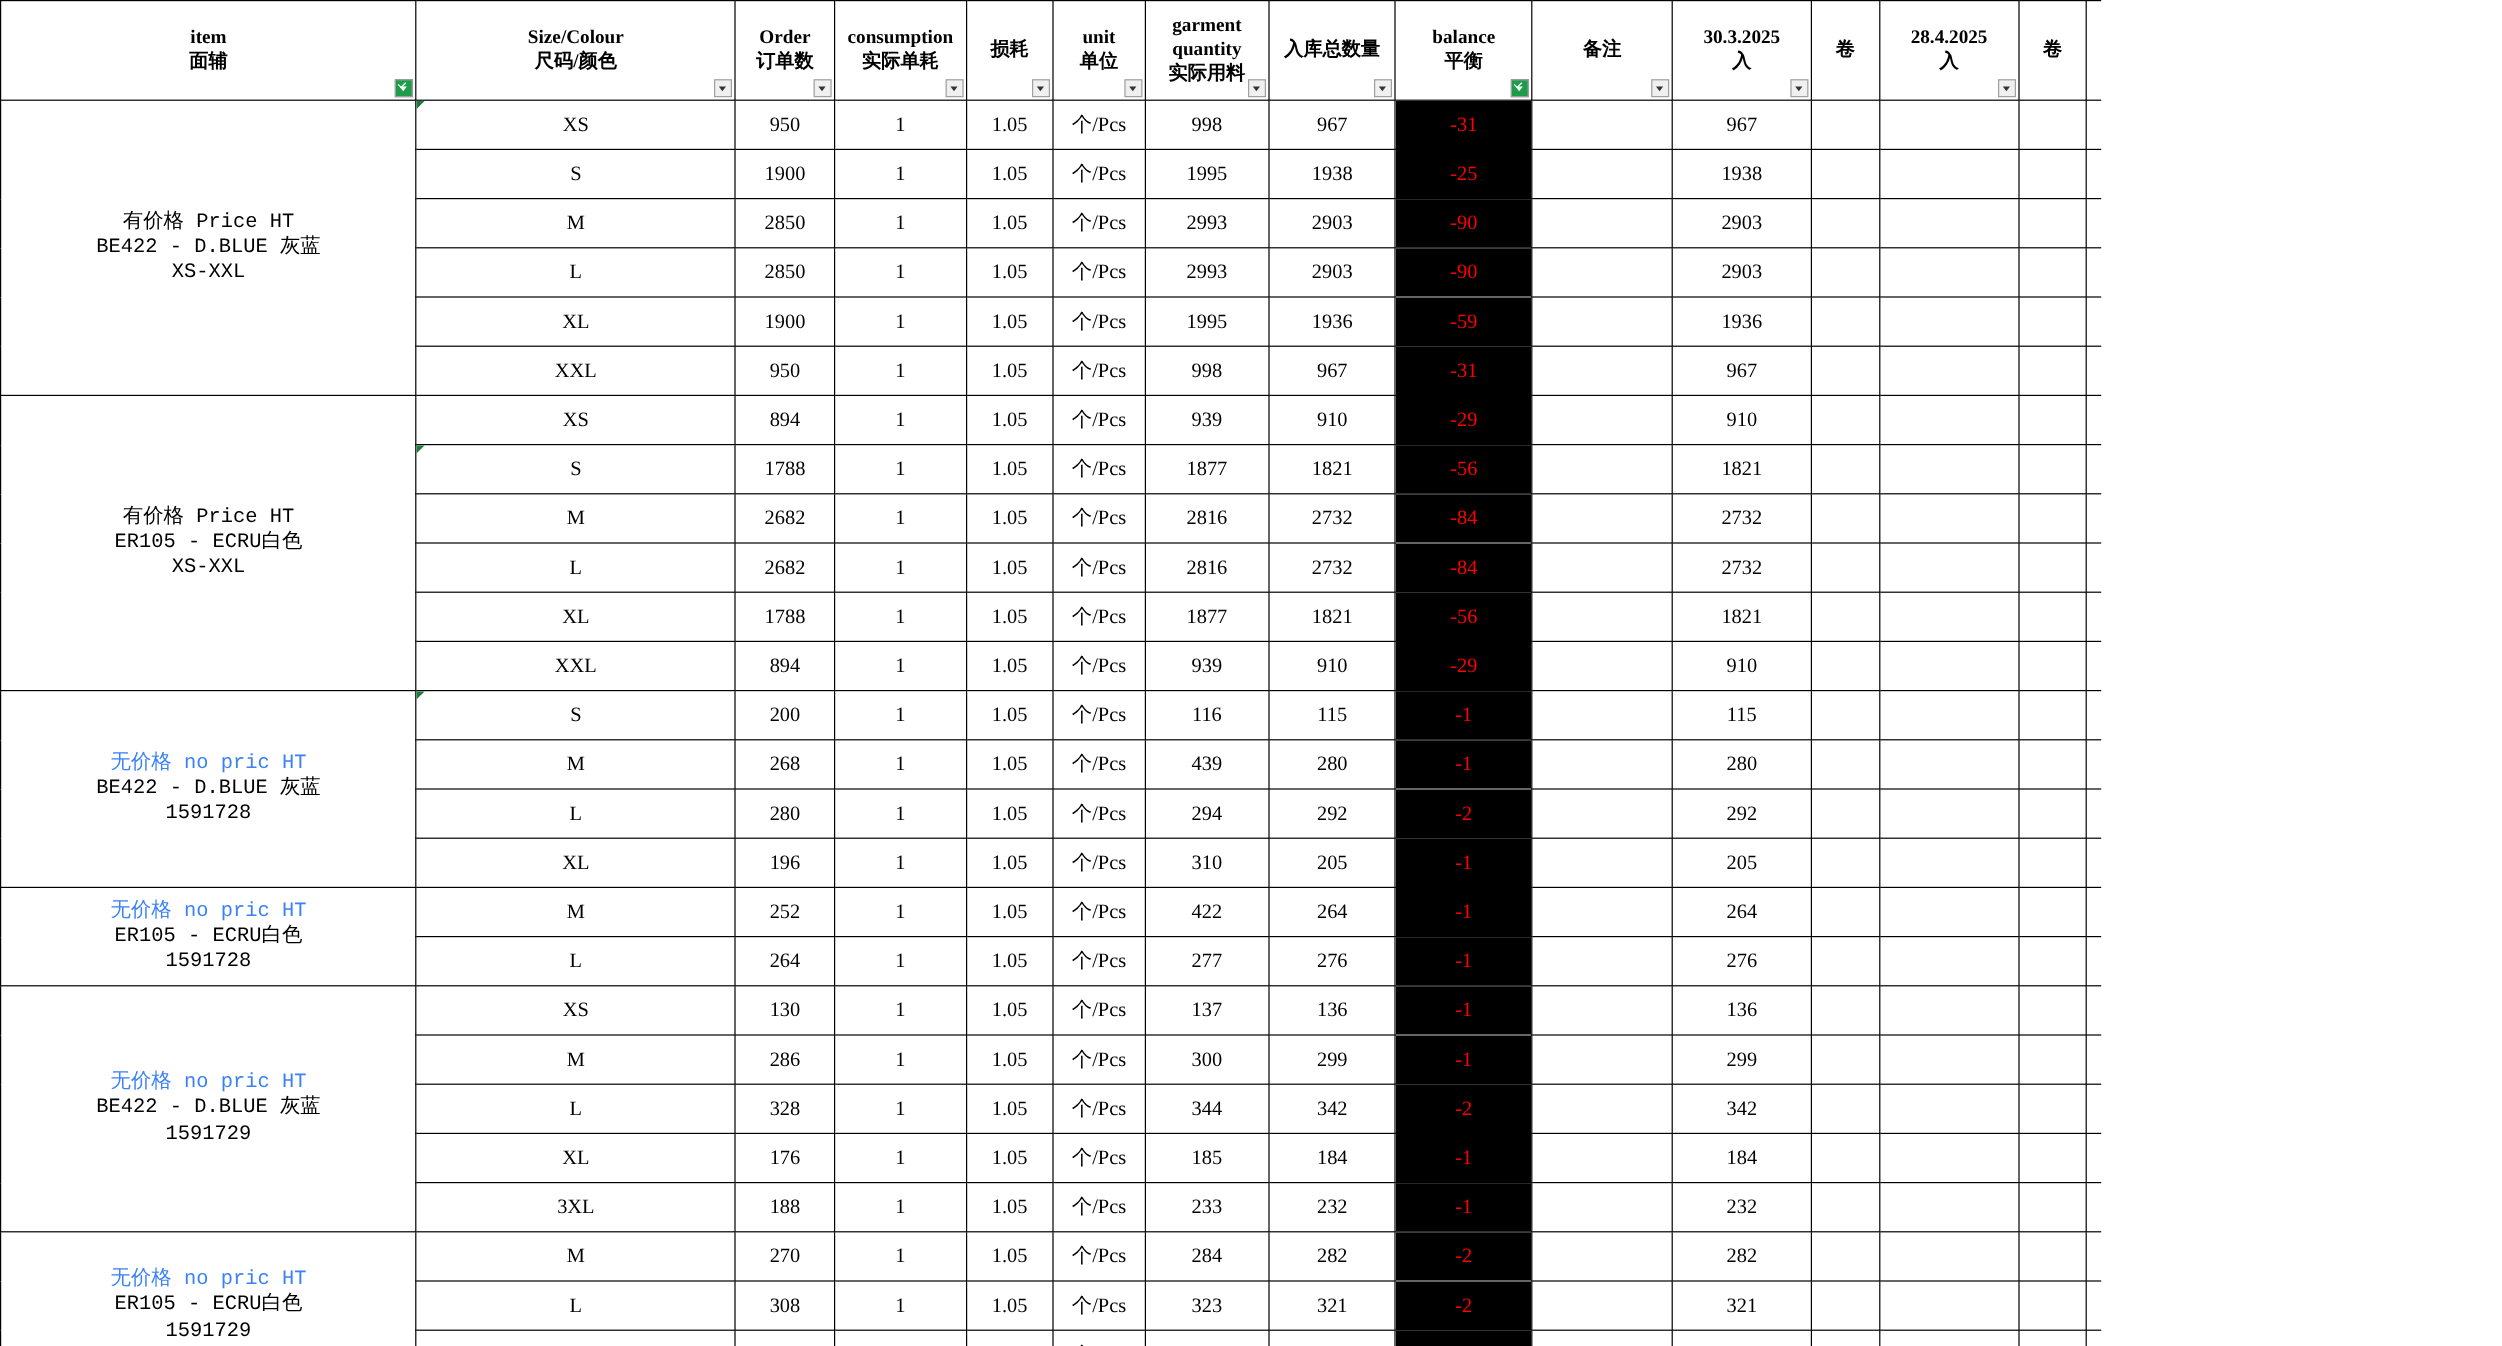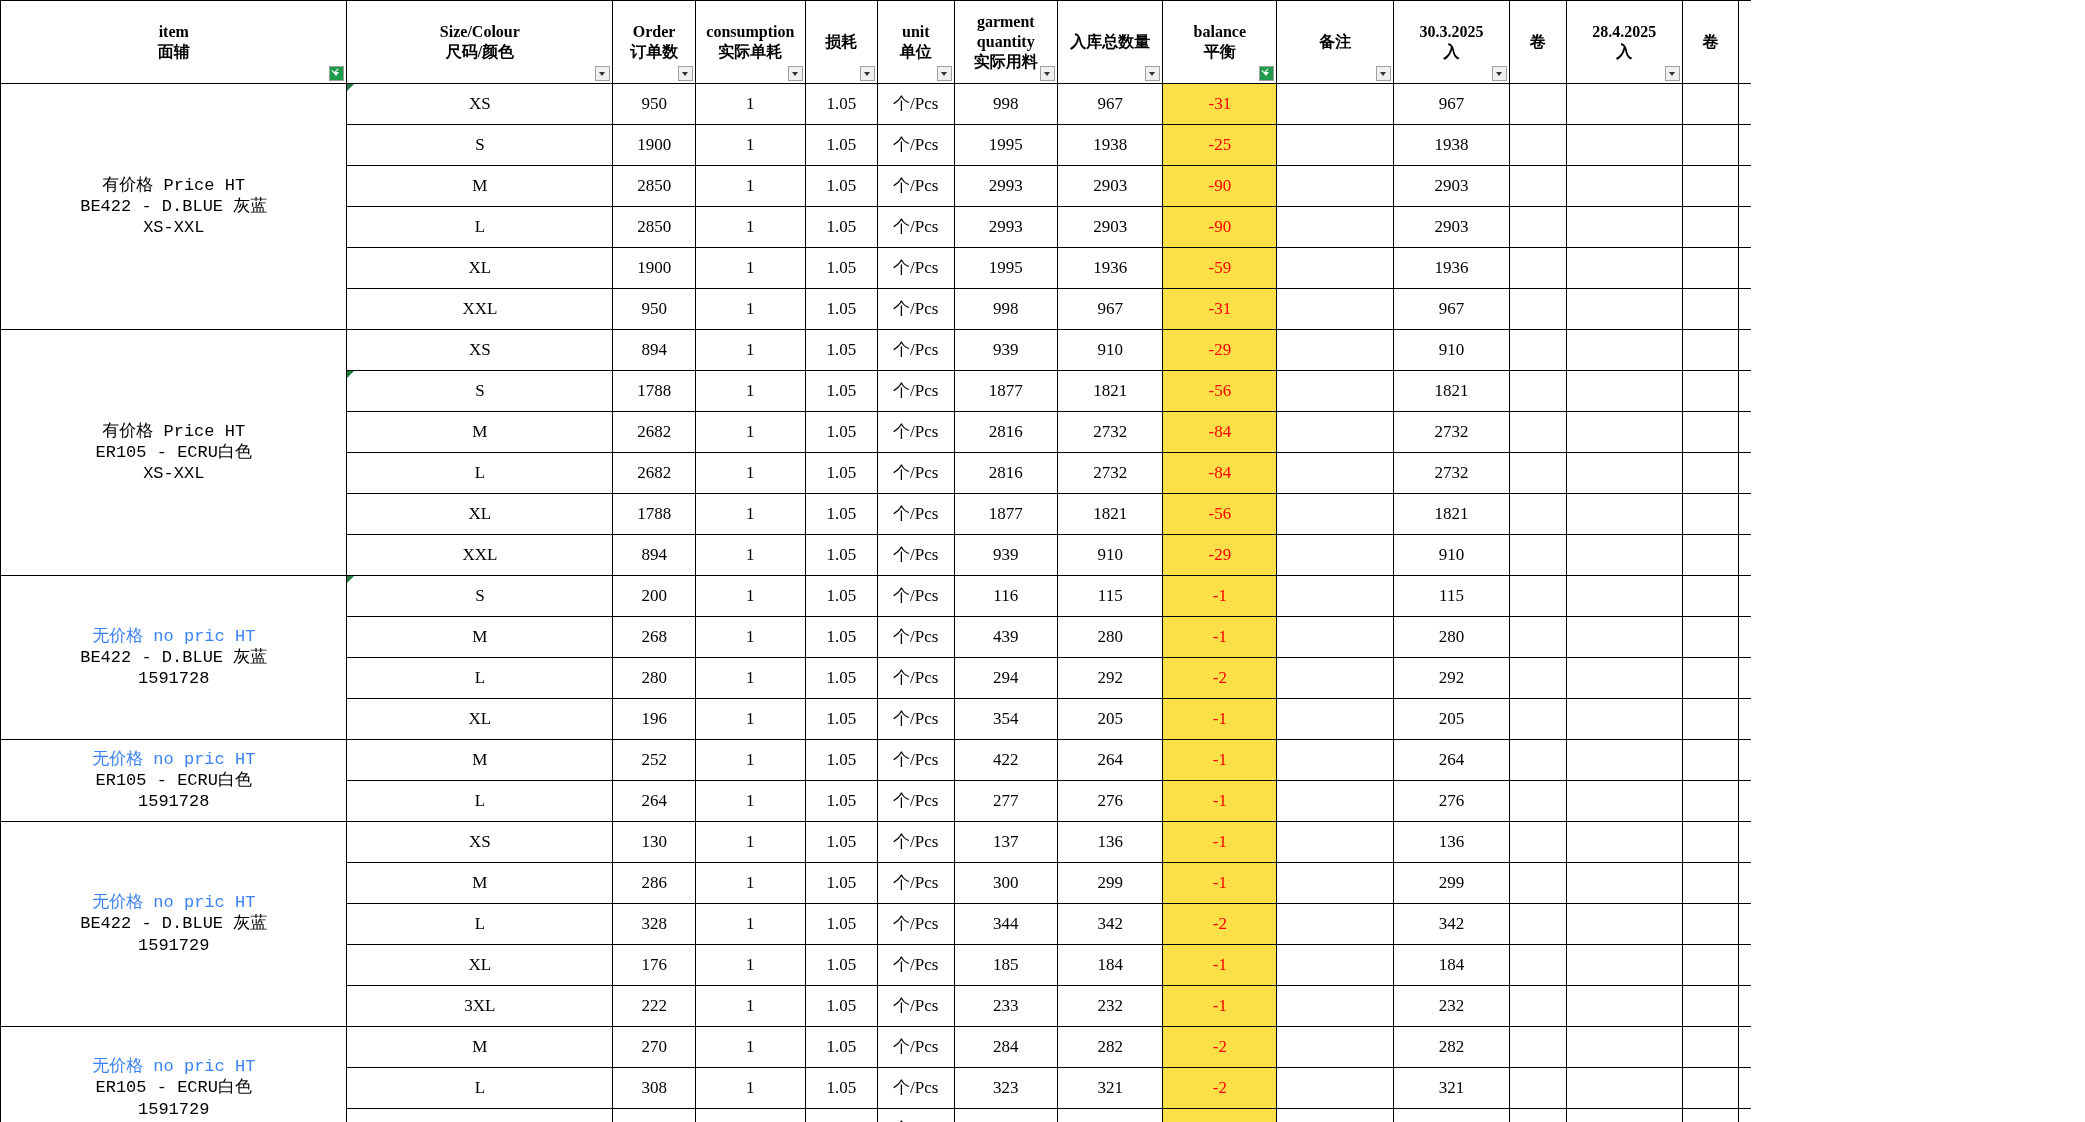--- a/index.html
+++ b/index.html
@@ -87,21 +87,21 @@
   }
   td.item-cell {
     font-size: 19px;
     line-height: 1.45;
     white-space: normal;
     padding: 4px 6px;
     font-family: Liberation Mono, monospace;
   }
   td.item-cell .red { color: #3b82f6; }
   td.balance {
-    background: #fde047;
+    background: #000000;
     color: #ff0000;
   }
   .corner-mark {
     position: relative;
   }
   .corner-mark::before {
     content: "";
     position: absolute;
     left: 0;
     top: 0;
@@ -549,21 +549,21 @@
           <td></td>
           <td></td>
           <td></td>
         </tr>
         <tr class="data-row">
           <td>XL</td>
           <td>196</td>
           <td>1</td>
           <td>1.05</td>
           <td>个/Pcs</td>
-          <td>354</td>
+          <td>310</td>
           <td>205</td>
           <td class="balance">-1</td>
           <td></td>
           <td>205</td>
           <td></td>
           <td></td>
           <td></td>
           <td></td>
           <td></td>
           <td></td>
@@ -688,21 +688,21 @@
           <td></td>
           <td></td>
           <td></td>
           <td></td>
           <td></td>
           <td></td>
           <td></td>
         </tr>
         <tr class="data-row">
           <td>3XL</td>
-          <td>222</td>
+          <td>188</td>
           <td>1</td>
           <td>1.05</td>
           <td>个/Pcs</td>
           <td>233</td>
           <td>232</td>
           <td class="balance">-1</td>
           <td></td>
           <td>232</td>
           <td></td>
           <td></td>

